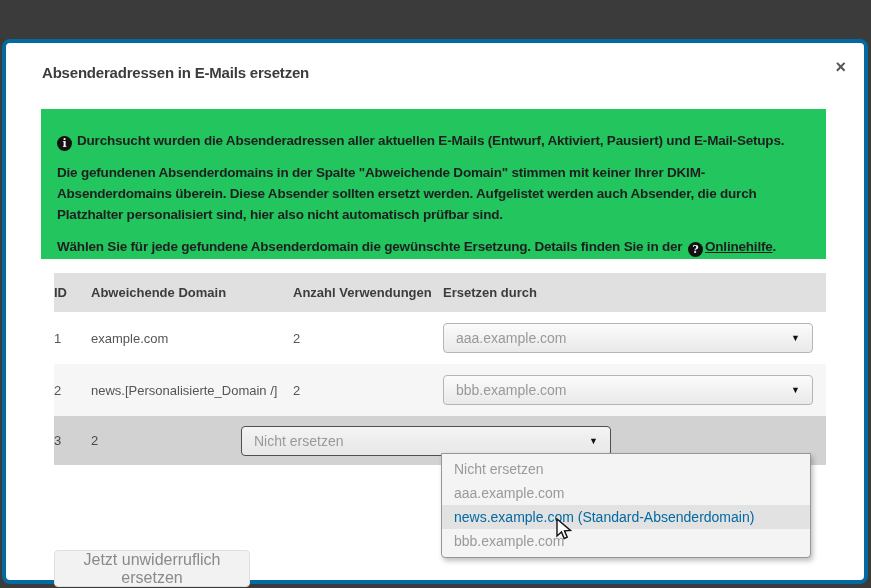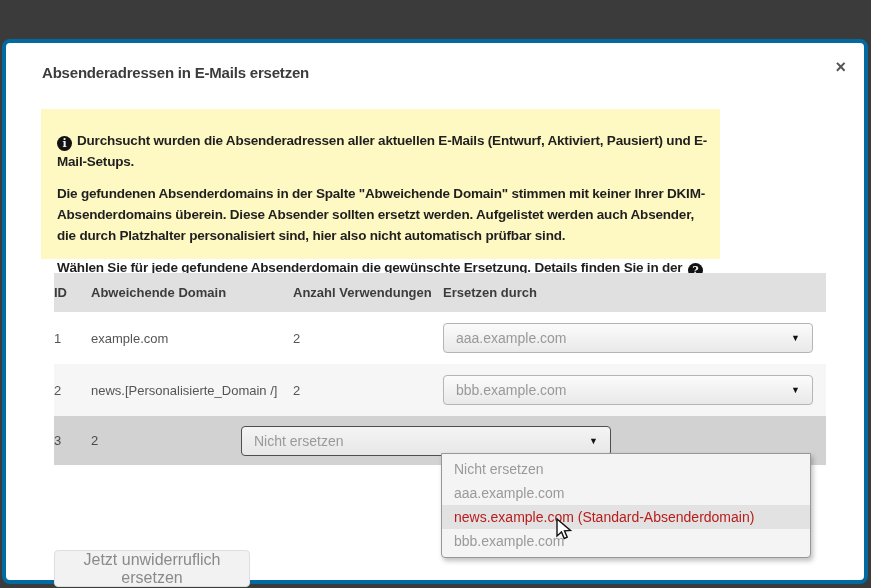--- a/index.html
+++ b/index.html
@@ -31,22 +31,22 @@
     right: 18px; top: 15px;
     font-size: 18px;
     color: #555;
     cursor: pointer;
     line-height: 1;
     font-weight: bold;
   }
   .info-box {
     position: absolute;
     left: 35px; top: 66px;
-    width: 679px; height: 150px;
-    background: #fef9c3;
+    width: 785px; height: 150px;
+    background: #22c55e;
     padding: 11px 8px 0 16px;
     font-size: 13.5px;
     font-weight: 600;
     color: #1f1f1f;
     letter-spacing: -0.2px;
     line-height: 21px;
   }
   .info-box p { margin-top: 11px; }
   .info-box p:first-child { margin-top: 10px; }
   .circle-icon {
@@ -123,21 +123,21 @@
     height: 24px;
     line-height: 24px;
     padding: 0 12px;
     font-size: 14px;
     color: #9a9a9a;
     cursor: pointer;
     white-space: nowrap;
   }
   .dropdown-option.highlighted {
     background: #e2e2e2;
-    color: #b91c1c;
+    color: #0369a1;
   }
   .submit-btn {
     position: absolute;
     left: 48px; top: 507px;
     width: 196px; height: 37px;
     background: #f2f2f2;
     border: 1px solid #dedede;
     border-radius: 4px;
     color: #8a8a8a;
     font-size: 16px;

